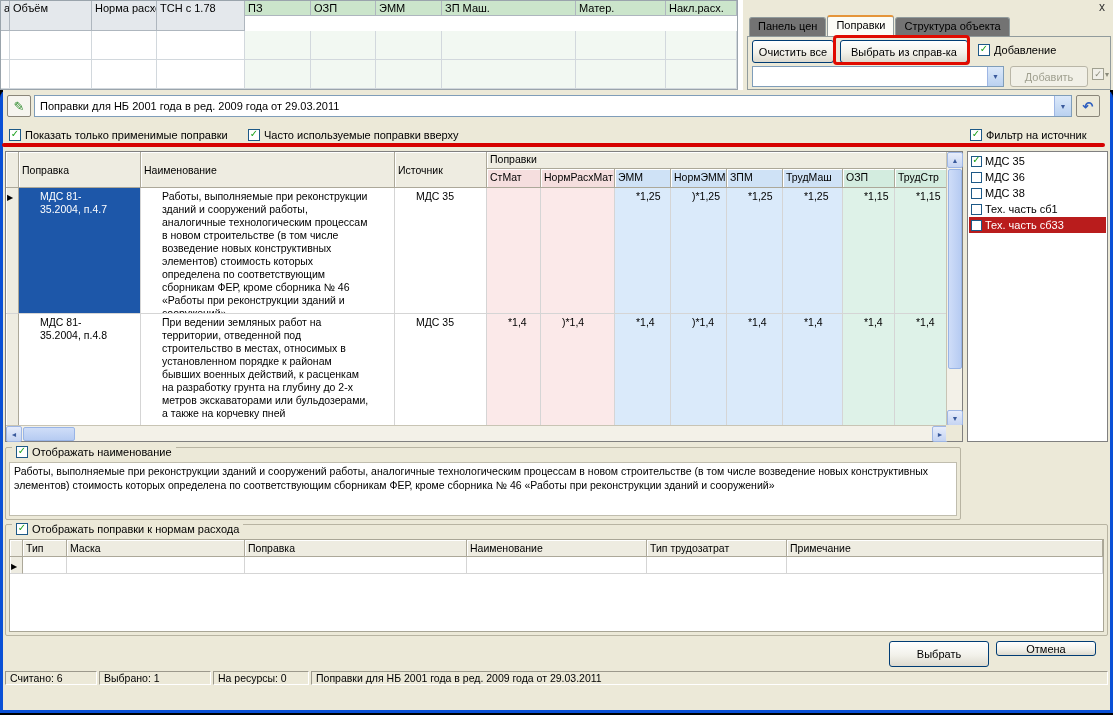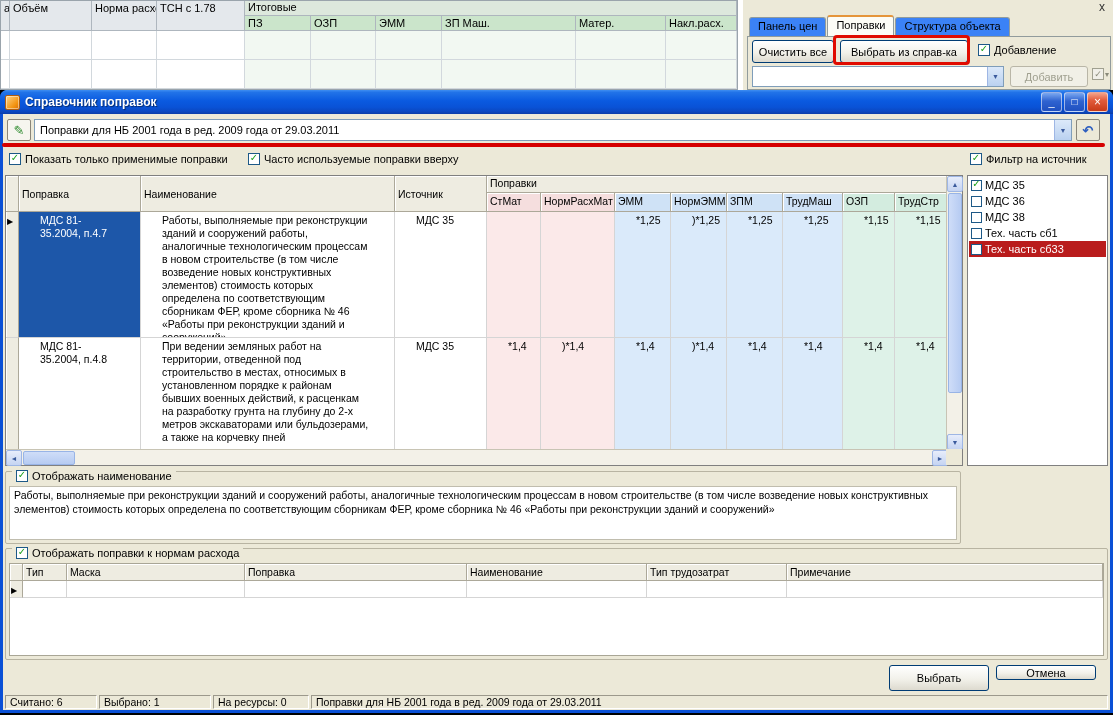--- a/index.html
+++ b/index.html
@@ -14,21 +14,21 @@
   .tth.g{background:#CBE5CB;height:15px}
   .tt-totals{display:flex;flex-direction:column;width:492px}
   .tt-totals-label{background:#DDE8DD;border-right:1px solid #AEB6BE;border-bottom:1px solid #AEB6BE;height:15px;padding:0 3px}
   .tt-sub{display:flex}
   .ttb{background:#fff;border-right:1px solid #D2D8DD;border-bottom:1px solid #D2D8DD}
   .ttb.tint{background:#F2F8F2}
 
   .bg-panel{position:absolute;left:743px;top:0;width:370px;height:90px;background:#ECE9D8}
   .bg-close{position:absolute;right:8px;top:0;font-size:12px;color:#333;cursor:default}
   .tabs{position:absolute;left:6px;top:15px;display:flex;align-items:flex-end;height:21px}
-  .tab{height:19px;padding:2px 8px 0;background:#3b82f6;border:1px solid #919B9C;border-bottom:none;border-radius:3px 3px 0 0;margin-right:1px;white-space:nowrap}
+  .tab{height:19px;padding:2px 8px 0;background:#737373;border:1px solid #919B9C;border-bottom:none;border-radius:3px 3px 0 0;margin-right:1px;white-space:nowrap}
   .tab.active{height:21px;background:#FCFCF6;border-top:2px solid #E5953A;font-weight:normal}
   .tab-body{position:absolute;left:4px;top:36px;right:2px;height:54px;border:1px solid #919B9C;background:#ECE9D8}
   .xpbtn{font-family:inherit;font-size:11px;color:#000;border:1px solid #003C74;border-radius:3px;background:linear-gradient(180deg,#FFFFFF,#F2F1EA 55%,#DDDACF);cursor:default;white-space:nowrap}
   .xpbtn.disabled{color:#A0A090;border-color:#B9B6A7;background:#F1F0E7}
   .btn-clear{position:absolute;left:4px;top:3px;width:82px;height:23px}
   .btn-choose{position:absolute;left:92px;top:3px;width:128px;height:23px}
   .cb{display:inline-flex;align-items:center;gap:4px;white-space:nowrap;cursor:default}
   .cbbox{width:12px;height:12px;background:#fff;border:1px solid #1D5987;display:inline-flex;align-items:center;justify-content:center;flex:0 0 auto}
   .tick{color:#1BA11B;font-size:10px;font-weight:bold;line-height:1;position:relative;top:-1px}
   .cb-add{position:absolute;left:230px;top:7px}
@@ -133,21 +133,20 @@
 <body>
 
 <div class="bg-top">
   <div class="bg-table">
     <div class="tt-row">
       <div class="tth" style="width:9px;height:30px">а</div>
       <div class="tth" style="width:82px;height:30px">Объём</div>
       <div class="tth" style="width:65px;height:30px">Норма расхода</div>
       <div class="tth" style="width:88px;height:30px">ТСН с 1.78</div>
       <div class="tt-totals">
-        <div class="tt-totals-label">Итоговые</div>
         <div class="tt-sub">
           <div class="tth g" style="width:66px">ПЗ</div>
           <div class="tth g" style="width:65px">ОЗП</div>
           <div class="tth g" style="width:66px">ЭММ</div>
           <div class="tth g" style="width:134px">ЗП Маш.</div>
           <div class="tth g" style="width:90px">Матер.</div>
           <div class="tth g" style="width:71px">Накл.расх.</div>
         </div>
       </div>
     </div>
@@ -204,35 +203,20 @@
         <span class="box">
             <span class="t">✓</span>
           </span>
         <span class="c">▾</span>
       </span>
     </div>
   </div>
 </div>
 
 <div class="dialog">
-  <div class="titlebar">
-    <span class="app-icon"></span>
-    <span class="dlg-title">Справочник поправок</span>
-    <span class="winbtns">
-      <span class="winbtn min">
-          <span>_</span>
-        </span>
-      <span class="winbtn max">
-          <span>□</span>
-        </span>
-      <span class="winbtn close">
-          <span>×</span>
-        </span>
-    </span>
-  </div>
   <div class="client">
 
     <button class="tool-btn tb-edit">
         <span class="edit-glyph">✎</span>
       </button>
     <div class="ref-combo">
       <span class="ref-text">Поправки  для НБ 2001 года  в ред. 2009 года от 29.03.2011</span>
       <span class="combo-btn" style="width:17px">
           <span class="caret">▼</span>
         </span>

